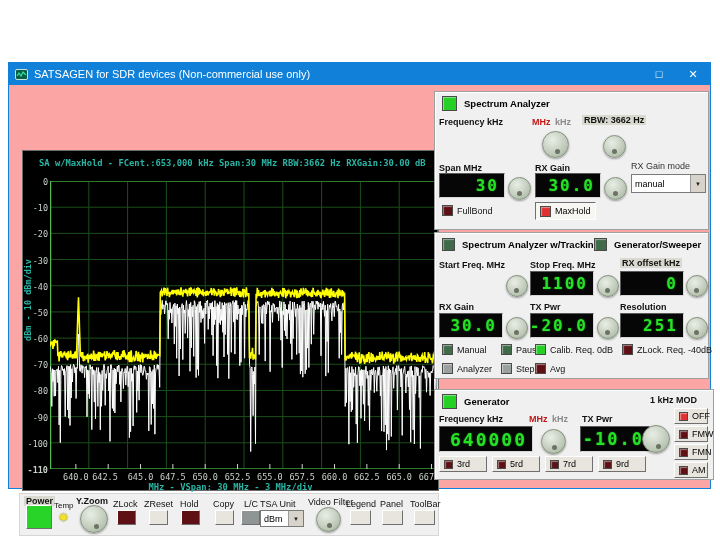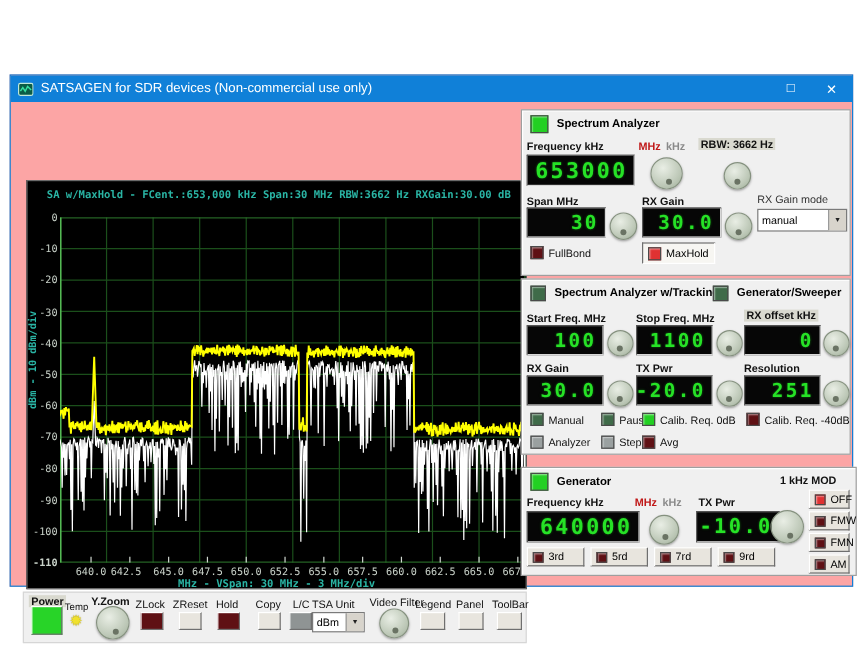--- a/index.html
+++ b/index.html
@@ -201,21 +201,20 @@
 
     <div class="grp" style="left:425px;top:28px;width:275px;height:139px;">
       <div class="hdr" style="left:7px;top:4px;">
         <span class="led led15 c-g"></span>
         <span>Spectrum Analyzer</span>
       </div>
       <span class="flbl" style="left:4px;top:25px;">Frequency kHz</span>
       <span class="flbl u-mhz" style="left:97px;top:25px;">MHz</span>
       <span class="flbl u-khz" style="left:120px;top:25px;">kHz</span>
       <span class="flbl chip" style="left:147px;top:23px;">RBW: 3662 Hz</span>
-      <div class="disp" style="left:4px;top:37px;width:90px;height:26px;font-size:18px;">653000</div>
       <div class="knob" style="left:107px;top:39px;width:25px;height:25px;"></div>
       <div class="knob" style="left:168px;top:43px;width:21px;height:21px;"></div>
       <span class="flbl" style="left:4px;top:71px;">Span MHz</span>
       <span class="flbl" style="left:100px;top:71px;">RX Gain</span>
       <span class="flbl n" style="left:196px;top:69px;">RX Gain mode</span>
       <div class="disp" style="left:4px;top:81px;width:66px;height:25px;font-size:16px;">30</div>
       <div class="knob" style="left:73px;top:85px;width:21px;height:21px;"></div>
       <div class="disp" style="left:100px;top:81px;width:66px;height:25px;font-size:16px;">30.0</div>
       <div class="knob" style="left:169px;top:85px;width:21px;height:21px;"></div>
       <div class="dd" style="left:196px;top:82px;width:75px;height:19px;">
@@ -237,21 +236,20 @@
         <span class="led led13 c-dg"></span>
         <span>Spectrum Analyzer w/Tracking</span>
       </div>
       <div class="hdr" style="left:159px;top:5px;">
         <span class="led led13 c-dg"></span>
         <span>Generator/Sweeper</span>
       </div>
       <span class="flbl" style="left:4px;top:27px;">Start Freq. MHz</span>
       <span class="flbl" style="left:95px;top:27px;">Stop Freq. MHz</span>
       <span class="flbl chip" style="left:185px;top:25px;">RX offset kHz</span>
-      <div class="disp" style="left:4px;top:38px;width:64px;height:25px;font-size:16px;">100</div>
       <div class="knob" style="left:71px;top:42px;width:20px;height:20px;"></div>
       <div class="disp" style="left:95px;top:38px;width:64px;height:25px;font-size:16px;padding-left:44px;">1100</div>
       <div class="knob" style="left:162px;top:42px;width:20px;height:20px;"></div>
       <div class="disp" style="left:185px;top:38px;width:64px;height:25px;font-size:16px;">0</div>
       <div class="knob" style="left:251px;top:42px;width:20px;height:20px;"></div>
       <span class="flbl" style="left:4px;top:69px;">RX Gain</span>
       <span class="flbl" style="left:95px;top:69px;">TX Pwr</span>
       <span class="flbl" style="left:185px;top:69px;">Resolution</span>
       <div class="disp" style="left:4px;top:80px;width:64px;height:25px;font-size:16px;">30.0</div>
       <div class="knob" style="left:71px;top:84px;width:20px;height:20px;"></div>
@@ -266,21 +264,21 @@
       <div class="leditem" style="left:66px;top:111px;">
         <span class="led led11 c-dg"></span>
         <span>Pause</span>
       </div>
       <div class="leditem" style="left:100px;top:111px;">
         <span class="led led11 c-g"></span>
         <span>Calib. Req. 0dB</span>
       </div>
       <div class="leditem" style="left:187px;top:111px;">
         <span class="led led11 c-dr"></span>
-        <span>Calib. Req. -40dB</span>
+        <span>ZLock. Req. -40dB</span>
       </div>
       <div class="leditem" style="left:7px;top:130px;">
         <span class="led led11 c-gy"></span>
         <span>Analyzer</span>
       </div>
       <div class="leditem" style="left:66px;top:130px;">
         <span class="led led11 c-gy"></span>
         <span>Step</span>
       </div>
       <div class="leditem" style="left:100px;top:130px;">

